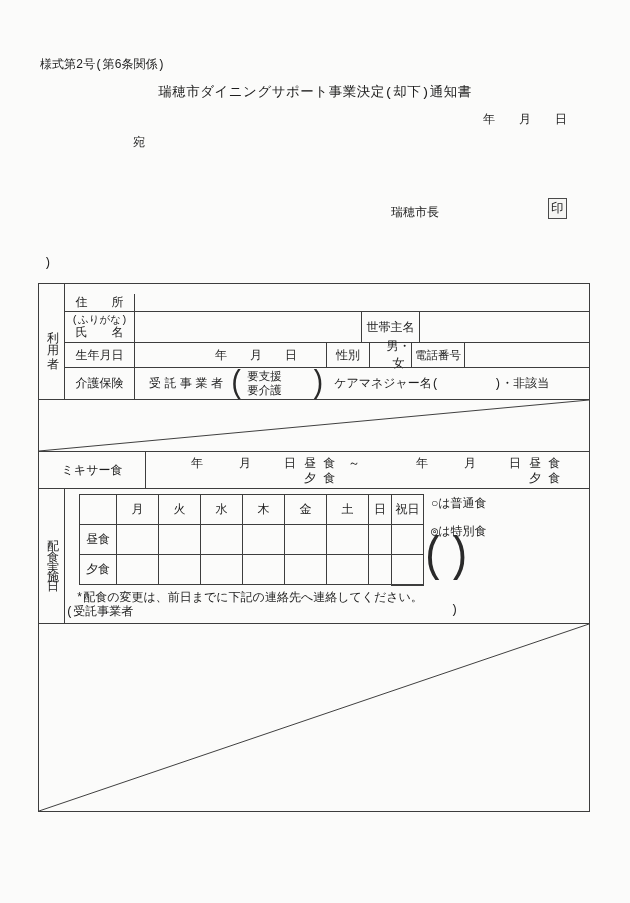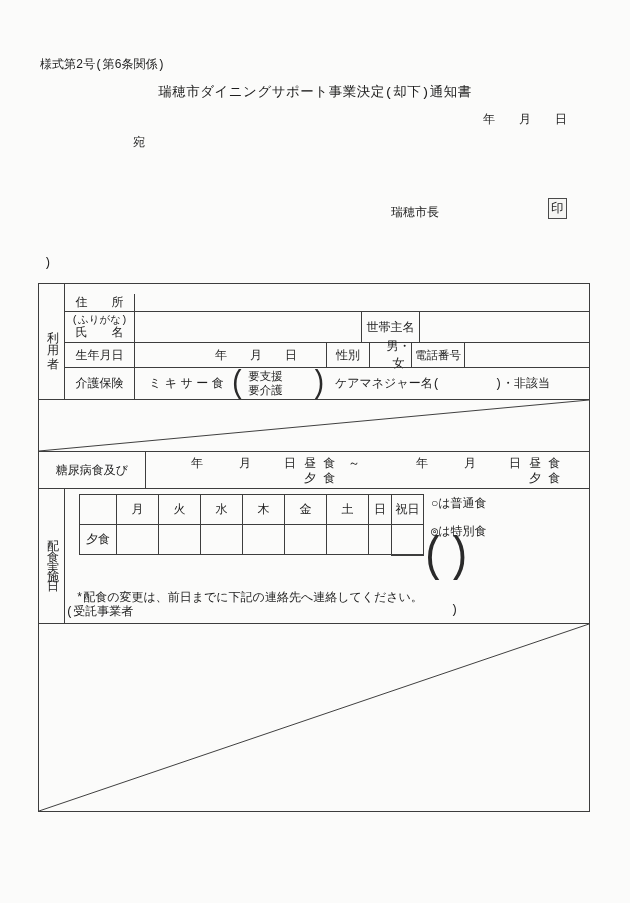--- a/index.html
+++ b/index.html
@@ -134,21 +134,21 @@
             <span>日</span>
           </div>
           <div class="sex-lbl bl cc">性別</div>
           <div class="sex-val bl cc">男・女</div>
           <div class="phone-lbl bl cc">電話番号</div>
           <div class="val bl"></div>
         </div>
         <div class="u-row r4 bt">
           <div class="lbl br cc">介護保険</div>
           <div class="r4-content">
-            <span class="cert-label">ミキサー食</span>
+            <span class="cert-label">受託事業者</span>
             <span class="bigparen">(</span>
             <span class="cert-stack">
               <span>要支援</span>
               <span>要介護</span>
             </span>
             <span class="bigparen">)</span>
             <span class="care-mgr">ケアマネジャー名(</span>
             <span class="spacer55"></span>
             <span>)・非該当</span>
           </div>
@@ -156,21 +156,21 @@
       </div>
     </div>
 
     <div class="diag-cell bt">
       <svg viewBox="0 0 552 52" preserveAspectRatio="none">
         <line x1="0" y1="52" x2="552" y2="0" stroke="#3d3d3d" stroke-width="1"></line>
       </svg>
     </div>
 
     <div class="period-row bt">
-      <div class="p-lbl br cc">糖尿病食及び</div>
+      <div class="p-lbl br cc">ミキサー食</div>
       <div class="p-content">
         <span class="t1 px45">年</span>
         <span class="t1 px93">月</span>
         <span class="t1 px138">日</span>
         <span class="t1 px158">昼 食</span>
         <span class="t2 px158">夕 食</span>
         <span class="t1 px202">～</span>
         <span class="t1 px270">年</span>
         <span class="t1 px318">月</span>
         <span class="t1 px363">日</span>
@@ -203,20 +203,31 @@
               <th>火</th>
               <th>水</th>
               <th>木</th>
               <th>金</th>
               <th>土</th>
               <th>日</th>
               <th class="hol">祝日</th>
             </tr>
           </thead>
           <tbody>
+            <tr>
+              <th>昼食</th>
+              <td></td>
+              <td></td>
+              <td></td>
+              <td></td>
+              <td></td>
+              <td></td>
+              <td></td>
+              <td class="hol"></td>
+            </tr>
             <tr class="last">
               <th>夕食</th>
               <td></td>
               <td></td>
               <td></td>
               <td></td>
               <td></td>
               <td></td>
               <td></td>
               <td class="hol"></td>

